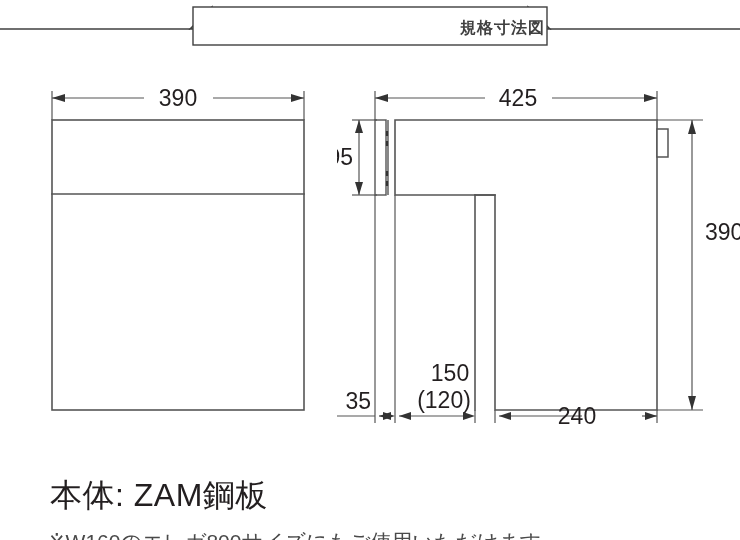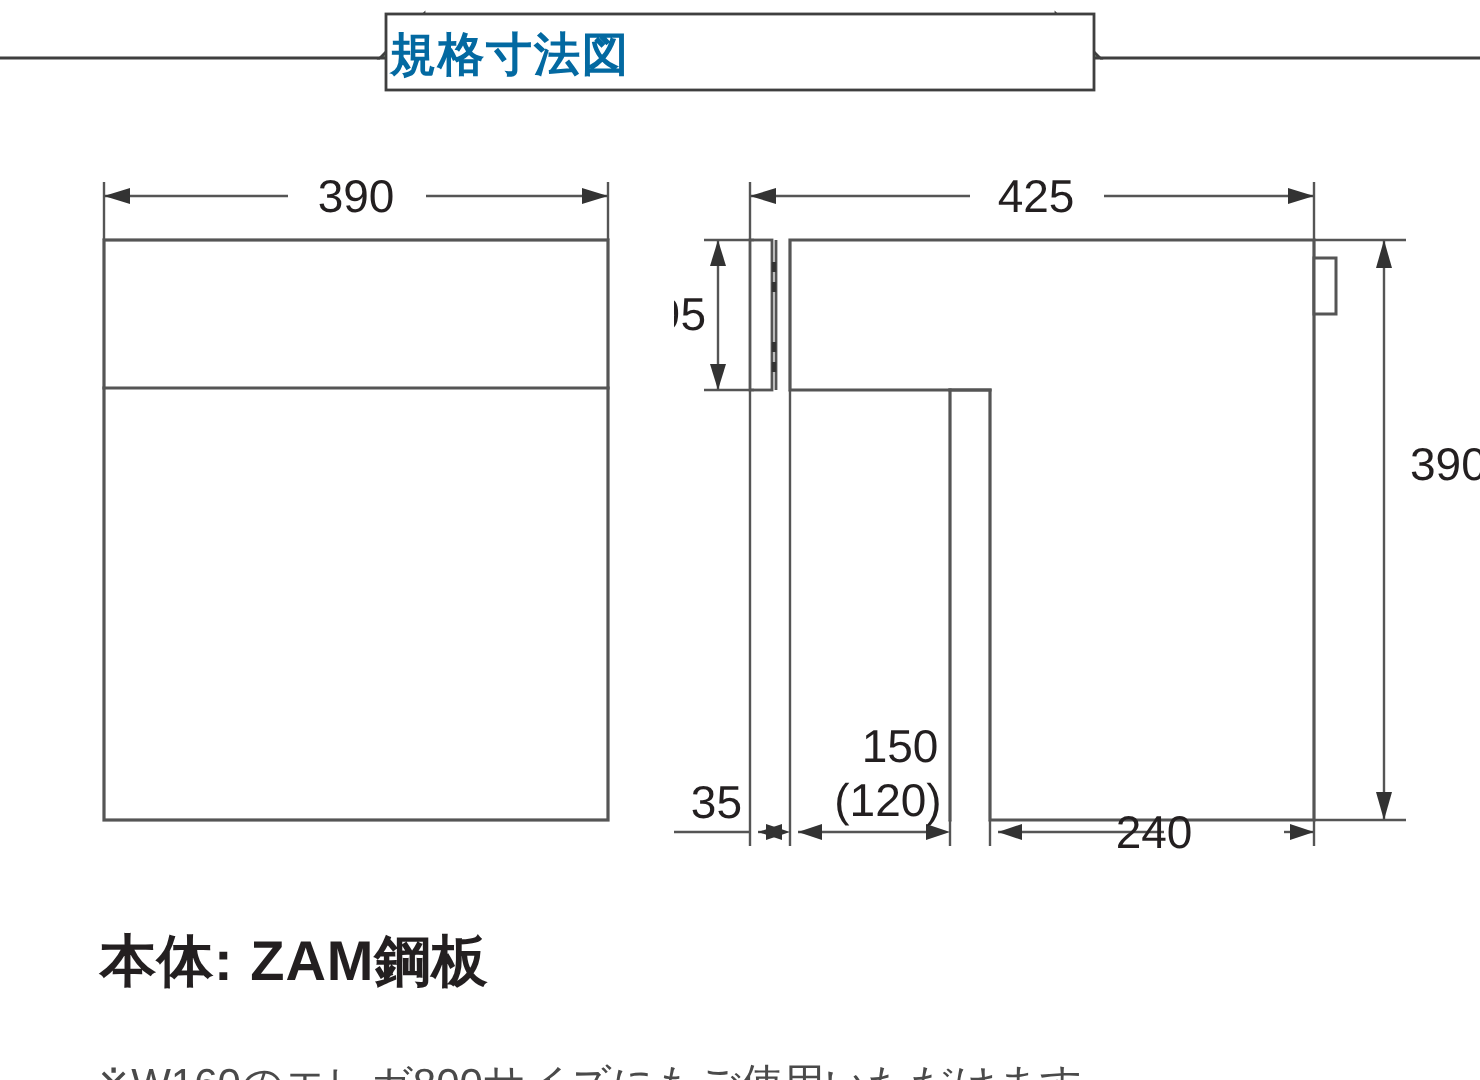--- a/index.html
+++ b/index.html
@@ -24,25 +24,25 @@
     width: 740px;
     height: 58px;
   }
   #banner-title-text {
     position: absolute;
     left: 195px;
     top: 11px;
     width: 350px;
     height: 34px;
     line-height: 33px;
-    text-align: left;
-    font-size: 23px;
+    text-align: right;
+    font-size: 16px;
     font-weight: 700;
     letter-spacing: 1px;
-    color: #0369a1;
+    color: #404040;
     z-index: 3;
   }
 
   
   #drawing-area {
     position: absolute;
     left: 0;
     top: 58px;
     width: 740px;
     height: 482px;
@@ -55,23 +55,23 @@
   }
 
   
   .note {
     position: absolute;
     white-space: nowrap;
     color: #231f20;
   }
   #body-material-note {
     left: 33px;
-    top: 404px;
-    font-size: 28px;
-    font-weight: 700;
+    top: 416px;
+    font-size: 32px;
+    font-weight: 400;
     letter-spacing: 0.5px;
   }
   #usage-note {
     left: 31px;
     top: 470px;
     font-size: 21px;
     font-weight: 400;
     color: #4a4a4a;
     letter-spacing: 0px;
   }

